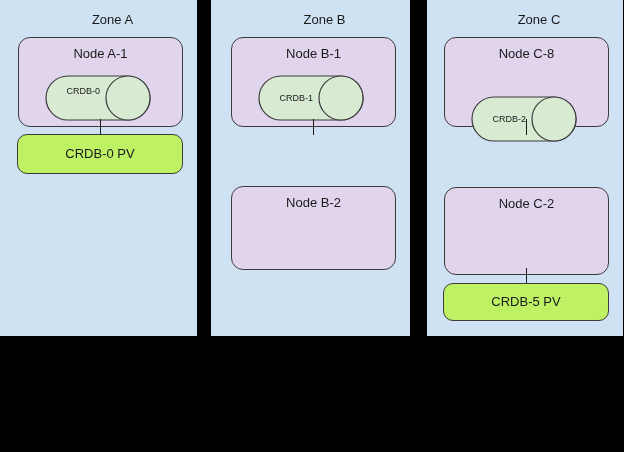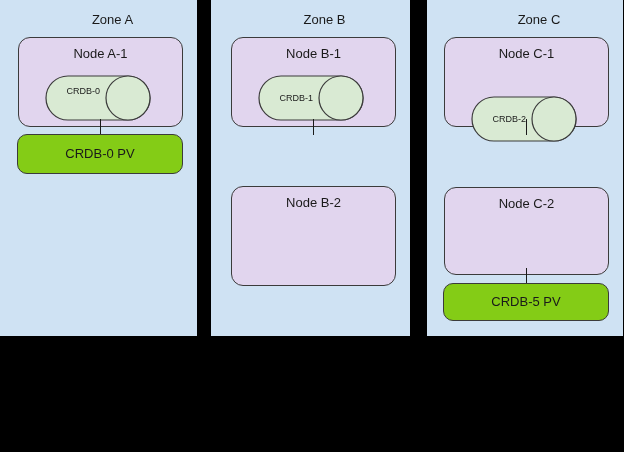--- a/index.html
+++ b/index.html
@@ -48,21 +48,21 @@
     left: 0;
     right: 0;
     top: 8px;
     text-align: center;
     font-size: 13px;
     color: #1a1a1a;
     line-height: 16px;
   }
   .pv {
     position: absolute;
-    background: #84cc16;
+    background: #bef264;
     border: 1px solid #3b3b3b;
     border-radius: 10px;
     box-sizing: border-box;
     display: flex;
     align-items: center;
     justify-content: center;
   }
   .pv-label {
     font-size: 13px;
     color: #1a1a1a;
@@ -131,30 +131,30 @@
       <svg class="cyl-svg" width="106" height="46" viewBox="0 0 106 46">
         <path d="M23,1 H83 A22,22 0 0 1 83,45 H23 A22,22 0 0 1 23,1 Z" fill="#d9ead3" stroke="#3b3b3b" stroke-width="1.2"></path>
         <ellipse cx="83" cy="23" rx="22" ry="22" fill="#d9ead3" stroke="#3b3b3b" stroke-width="1.2"></ellipse>
       </svg>
       <div class="cyl-label">CRDB-1</div>
     </div>
 
     <div class="connector" style="left:101px; top:118px; height:16px;"></div>
 
 
-    <div class="node" style="left:19px; top:185px; width:165px; height:100px;">
+    <div class="node" style="left:19px; top:185px; width:165px; height:84px;">
       <div class="node-title">Node B-2</div>
     </div>
   </div>
 
   <div class="zone" style="left:427px; top:0px; width:196px; height:336px;">
     <div class="zone-title" style="top:11px;">Zone C</div>
 
     <div class="node" style="left:16px; top:36px; width:165px; height:90px;">
-      <div class="node-title">Node C-1</div>
+      <div class="node-title">Node C-8</div>
     </div>
 
     <div class="cylinder" style="left:43px; top:74px; width:106px; height:46px;margin-top:21px;">
       <svg class="cyl-svg" width="106" height="46" viewBox="0 0 106 46">
         <path d="M23,1 H83 A22,22 0 0 1 83,45 H23 A22,22 0 0 1 23,1 Z" fill="#d9ead3" stroke="#3b3b3b" stroke-width="1.2"></path>
         <ellipse cx="83" cy="23" rx="22" ry="22" fill="#d9ead3" stroke="#3b3b3b" stroke-width="1.2"></ellipse>
       </svg>
       <div class="cyl-label">CRDB-2</div>
     </div>
 

